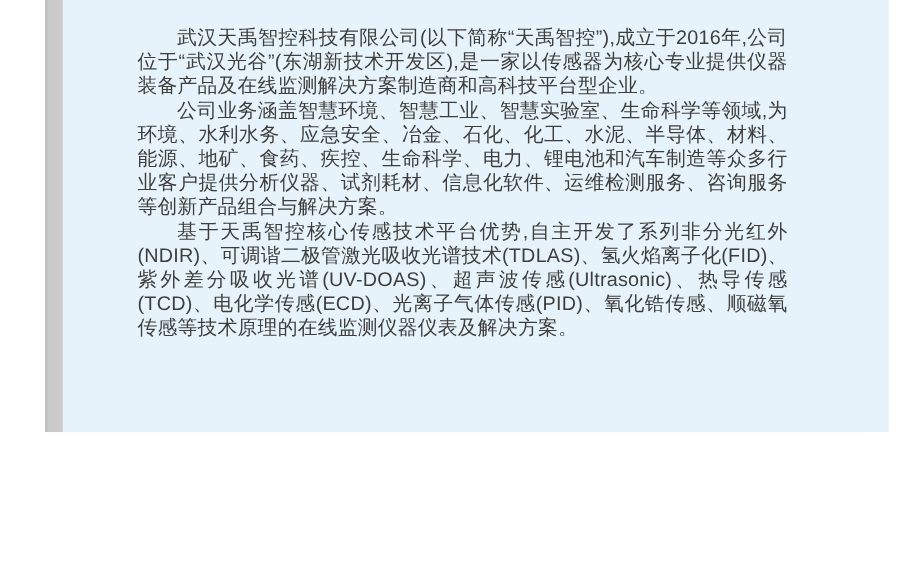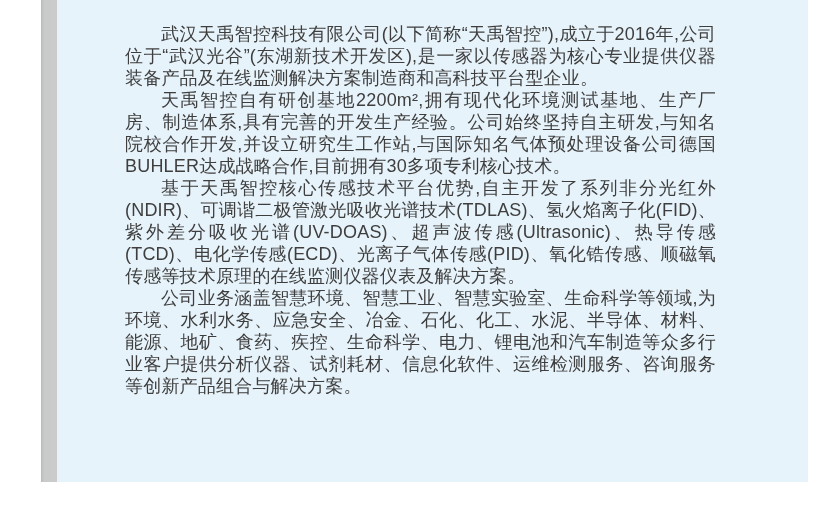--- a/index.html
+++ b/index.html
@@ -4,21 +4,21 @@
 <style>
   html, body {
     margin: 0;
     padding: 0;
     background: #ffffff;
     font-family: "Liberation Sans", sans-serif;
   }
   .stage {
     position: relative;
     width: 840px;
-    height: 482px;
+    height: 393px;
     overflow: hidden;
     background: #ffffff;
   }
   
   .panel-shadow {
     position: absolute;
     left: 41px;
     top: 0;
     width: 742px;
     height: 512px;
@@ -55,18 +55,17 @@
 <body>
 
 <div class="stage">
 
   <div class="panel-shadow"></div>
 
   <div class="content-panel"></div>
 
   <div class="article">
     <p>武汉天禹智控科技有限公司(以下简称“天禹智控”),成立于2016年,公司位于“武汉光谷”(东湖新技术开发区),是一家以传感器为核心专业提供仪器装备产品及在线监测解决方案制造商和高科技平台型企业。</p>
-    <p>天禹智控自有研创基地2200m²,拥有现代化环境测试基地、生产厂房、制造体系,具有完善的开发生产经验。公司始终坚持自主研发,与知名院校合作开发,并设立研究生工作站,与国际知名气体预处理设备公司德国BUHLER达成战略合作,目前拥有30多项专利核心技术。</p>
+    <p>公司业务涵盖智慧环境、智慧工业、智慧实验室、生命科学等领域,为环境、水利水务、应急安全、冶金、石化、化工、水泥、半导体、材料、能源、地矿、食药、疾控、生命科学、电力、锂电池和汽车制造等众多行业客户提供分析仪器、试剂耗材、信息化软件、运维检测服务、咨询服务等创新产品组合与解决方案。</p>
     <p>基于天禹智控核心传感技术平台优势,自主开发了系列非分光红外(NDIR)、可调谐二极管激光吸收光谱技术(TDLAS)、氢火焰离子化(FID)、紫外差分吸收光谱(UV-DOAS)、超声波传感(Ultrasonic)、热导传感(TCD)、电化学传感(ECD)、光离子气体传感(PID)、氧化锆传感、顺磁氧传感等技术原理的在线监测仪器仪表及解决方案。</p>
-    <p>公司业务涵盖智慧环境、智慧工业、智慧实验室、生命科学等领域,为环境、水利水务、应急安全、冶金、石化、化工、水泥、半导体、材料、能源、地矿、食药、疾控、生命科学、电力、锂电池和汽车制造等众多行业客户提供分析仪器、试剂耗材、信息化软件、运维检测服务、咨询服务等创新产品组合与解决方案。</p>
   </div>
 
 </div>
 
 </body></html>

